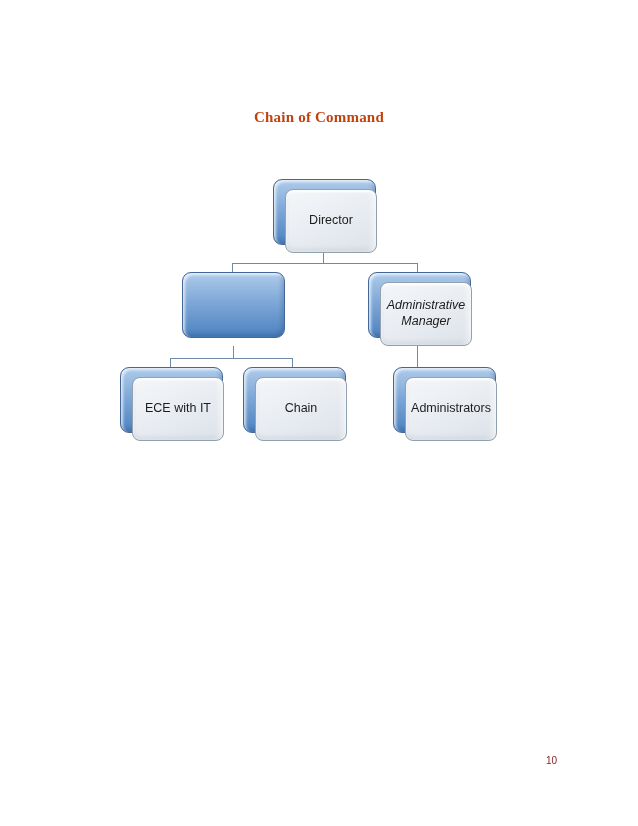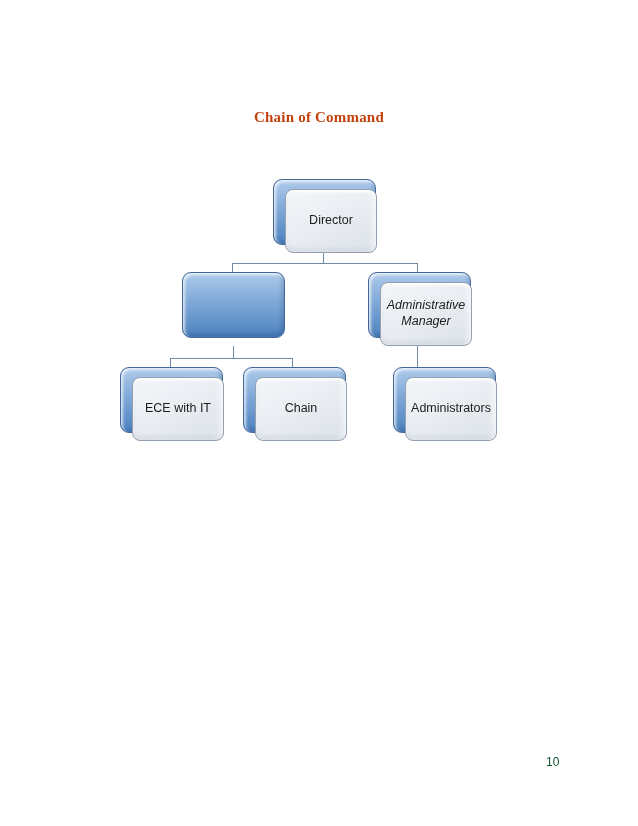--- a/index.html
+++ b/index.html
@@ -53,21 +53,21 @@
   #cA-v2{left:232px;top:264px;width:1px;height:9px;}
   #cA-v3{left:417px;top:264px;width:1px;height:9px;}
   #cB-v1{left:233px;top:346px;width:1px;height:12px;}
   #cB-h {left:170px;top:358px;width:123px;height:1px;}
   #cB-v2{left:170px;top:359px;width:1px;height:9px;}
   #cB-v3{left:292px;top:359px;width:1px;height:9px;}
   #cC-v {left:417px;top:346px;width:1px;height:21px;}
 
   .pagenum{
     position:absolute;left:546px;top:755px;width:30px;
-    font-size:12px;color:#14532d;
+    font-size:10px;color:#7f1d1d;
   }
 </style>
 </head>
 <body>
 
 <div class="title">Chain of Command</div>
 
 <div class="orgchart">
 
   <div class="conn" id="cA-v1"></div>

